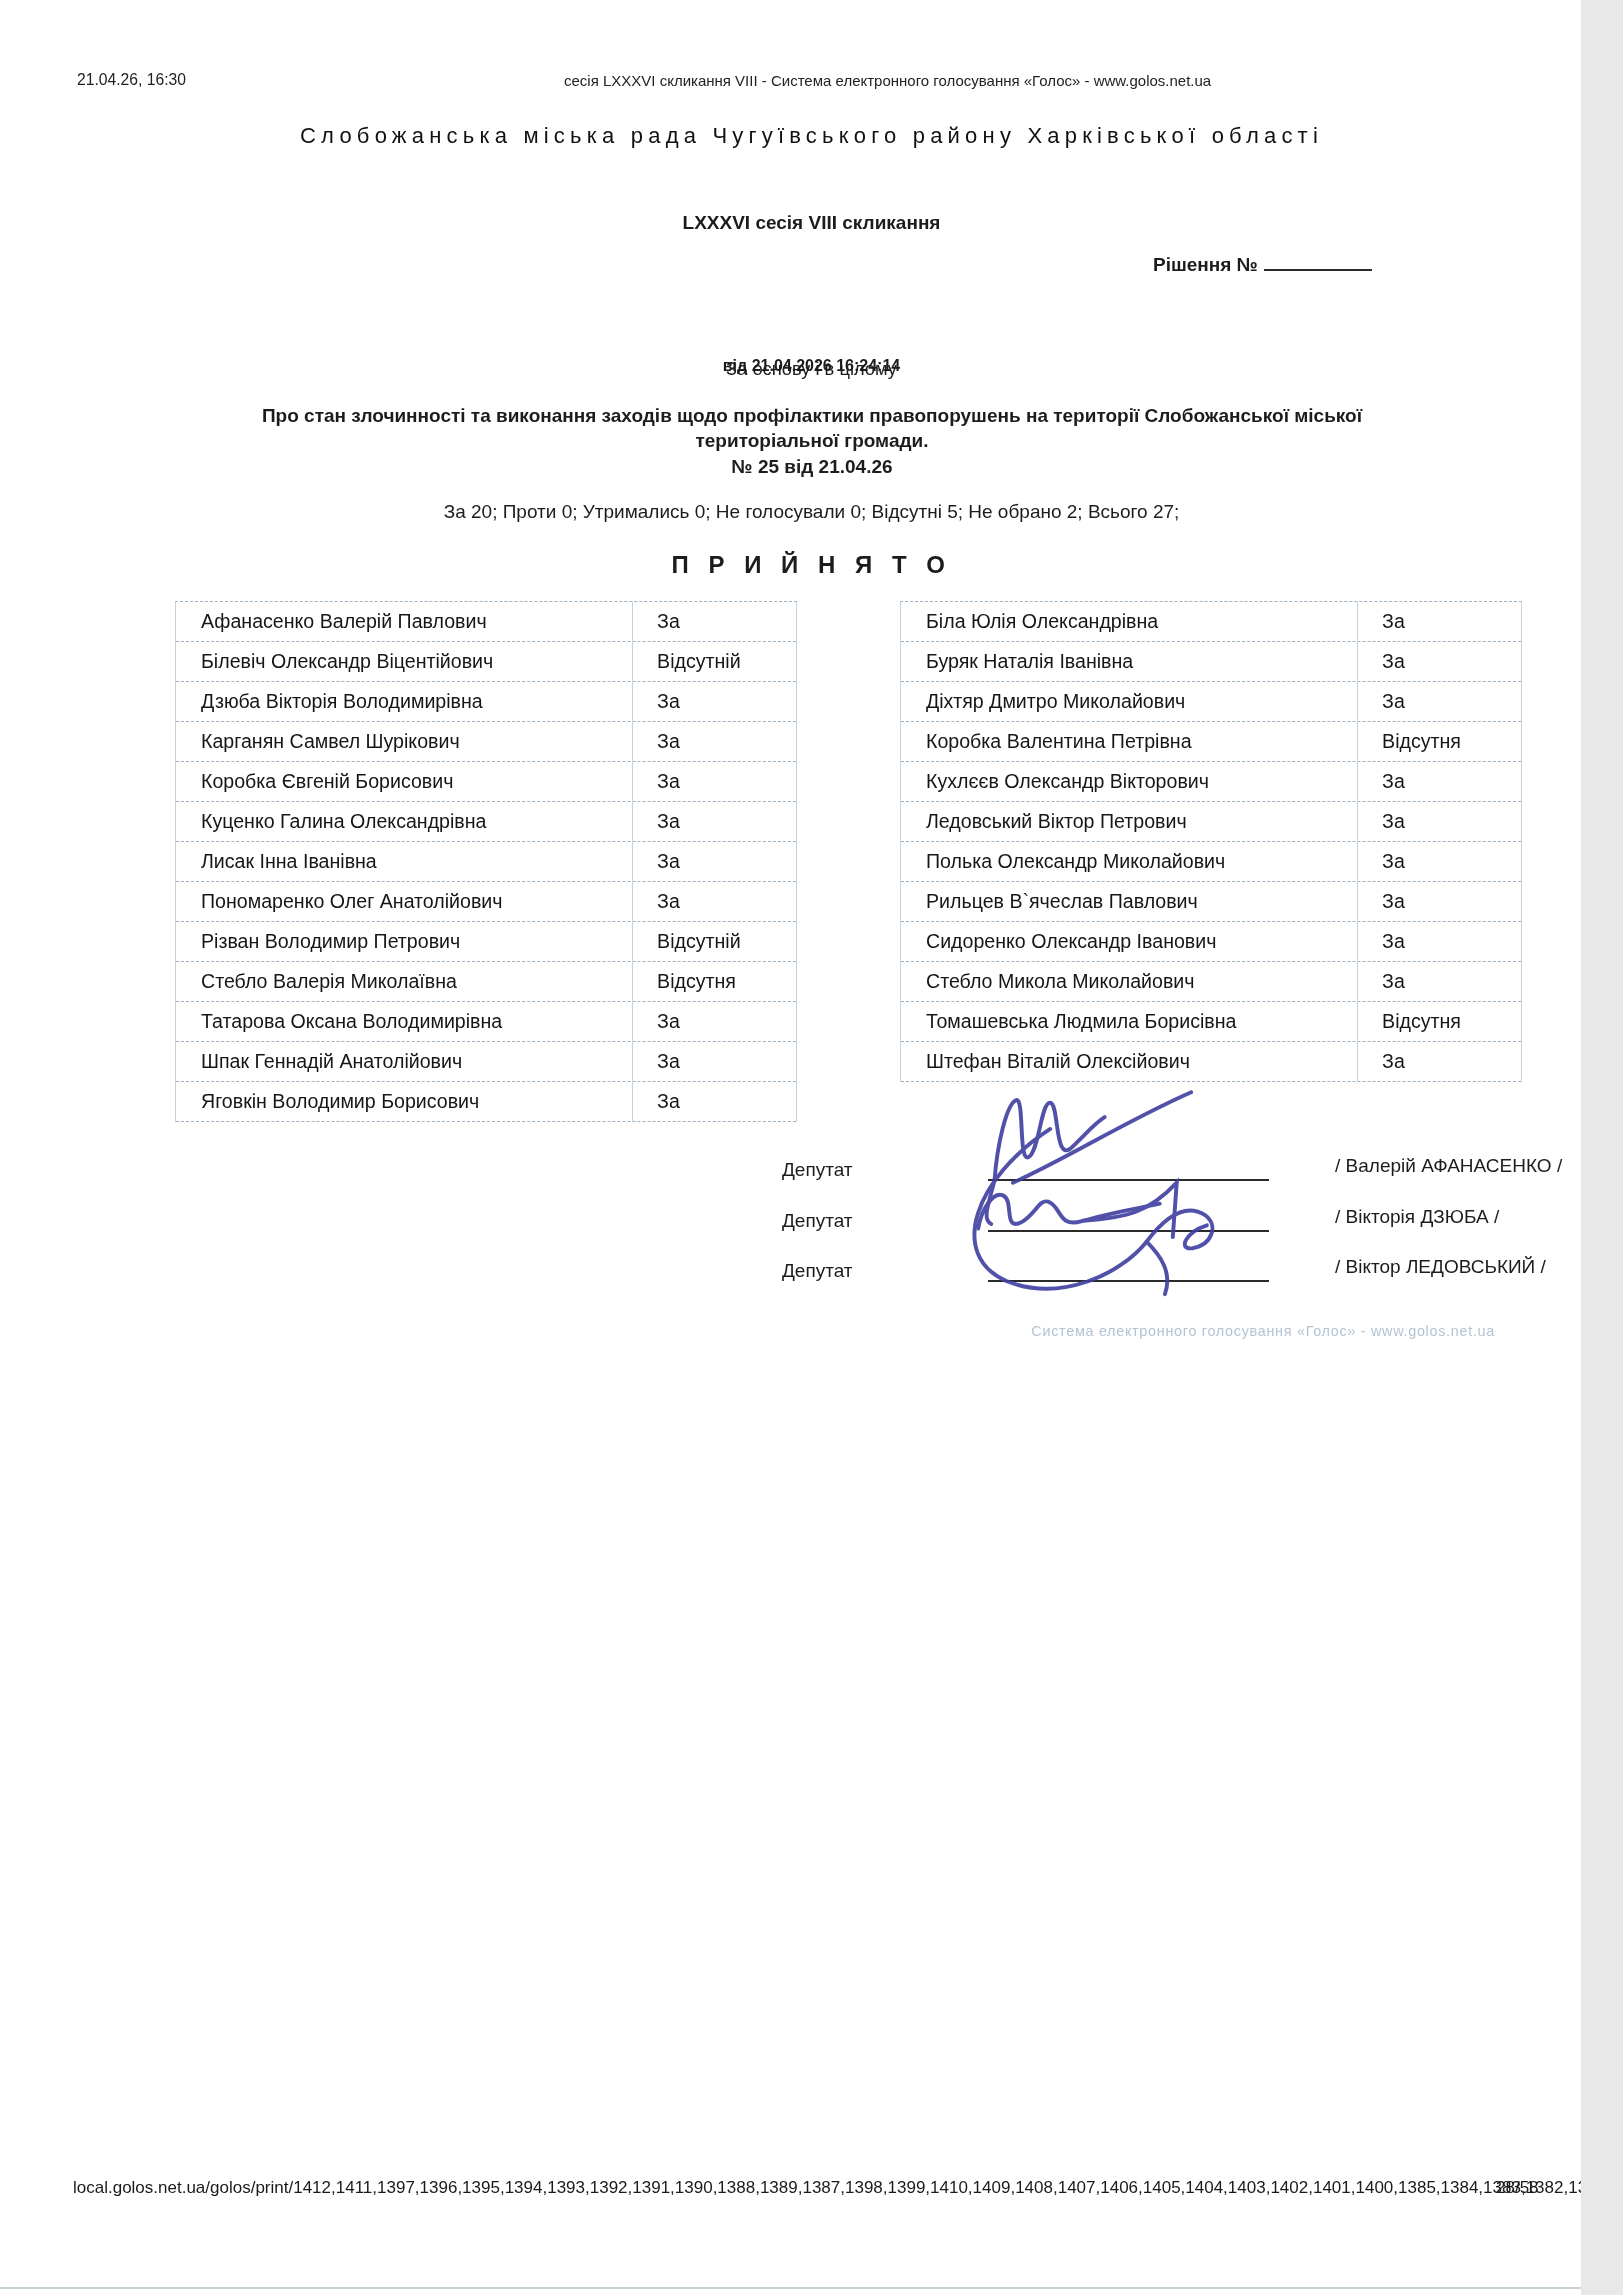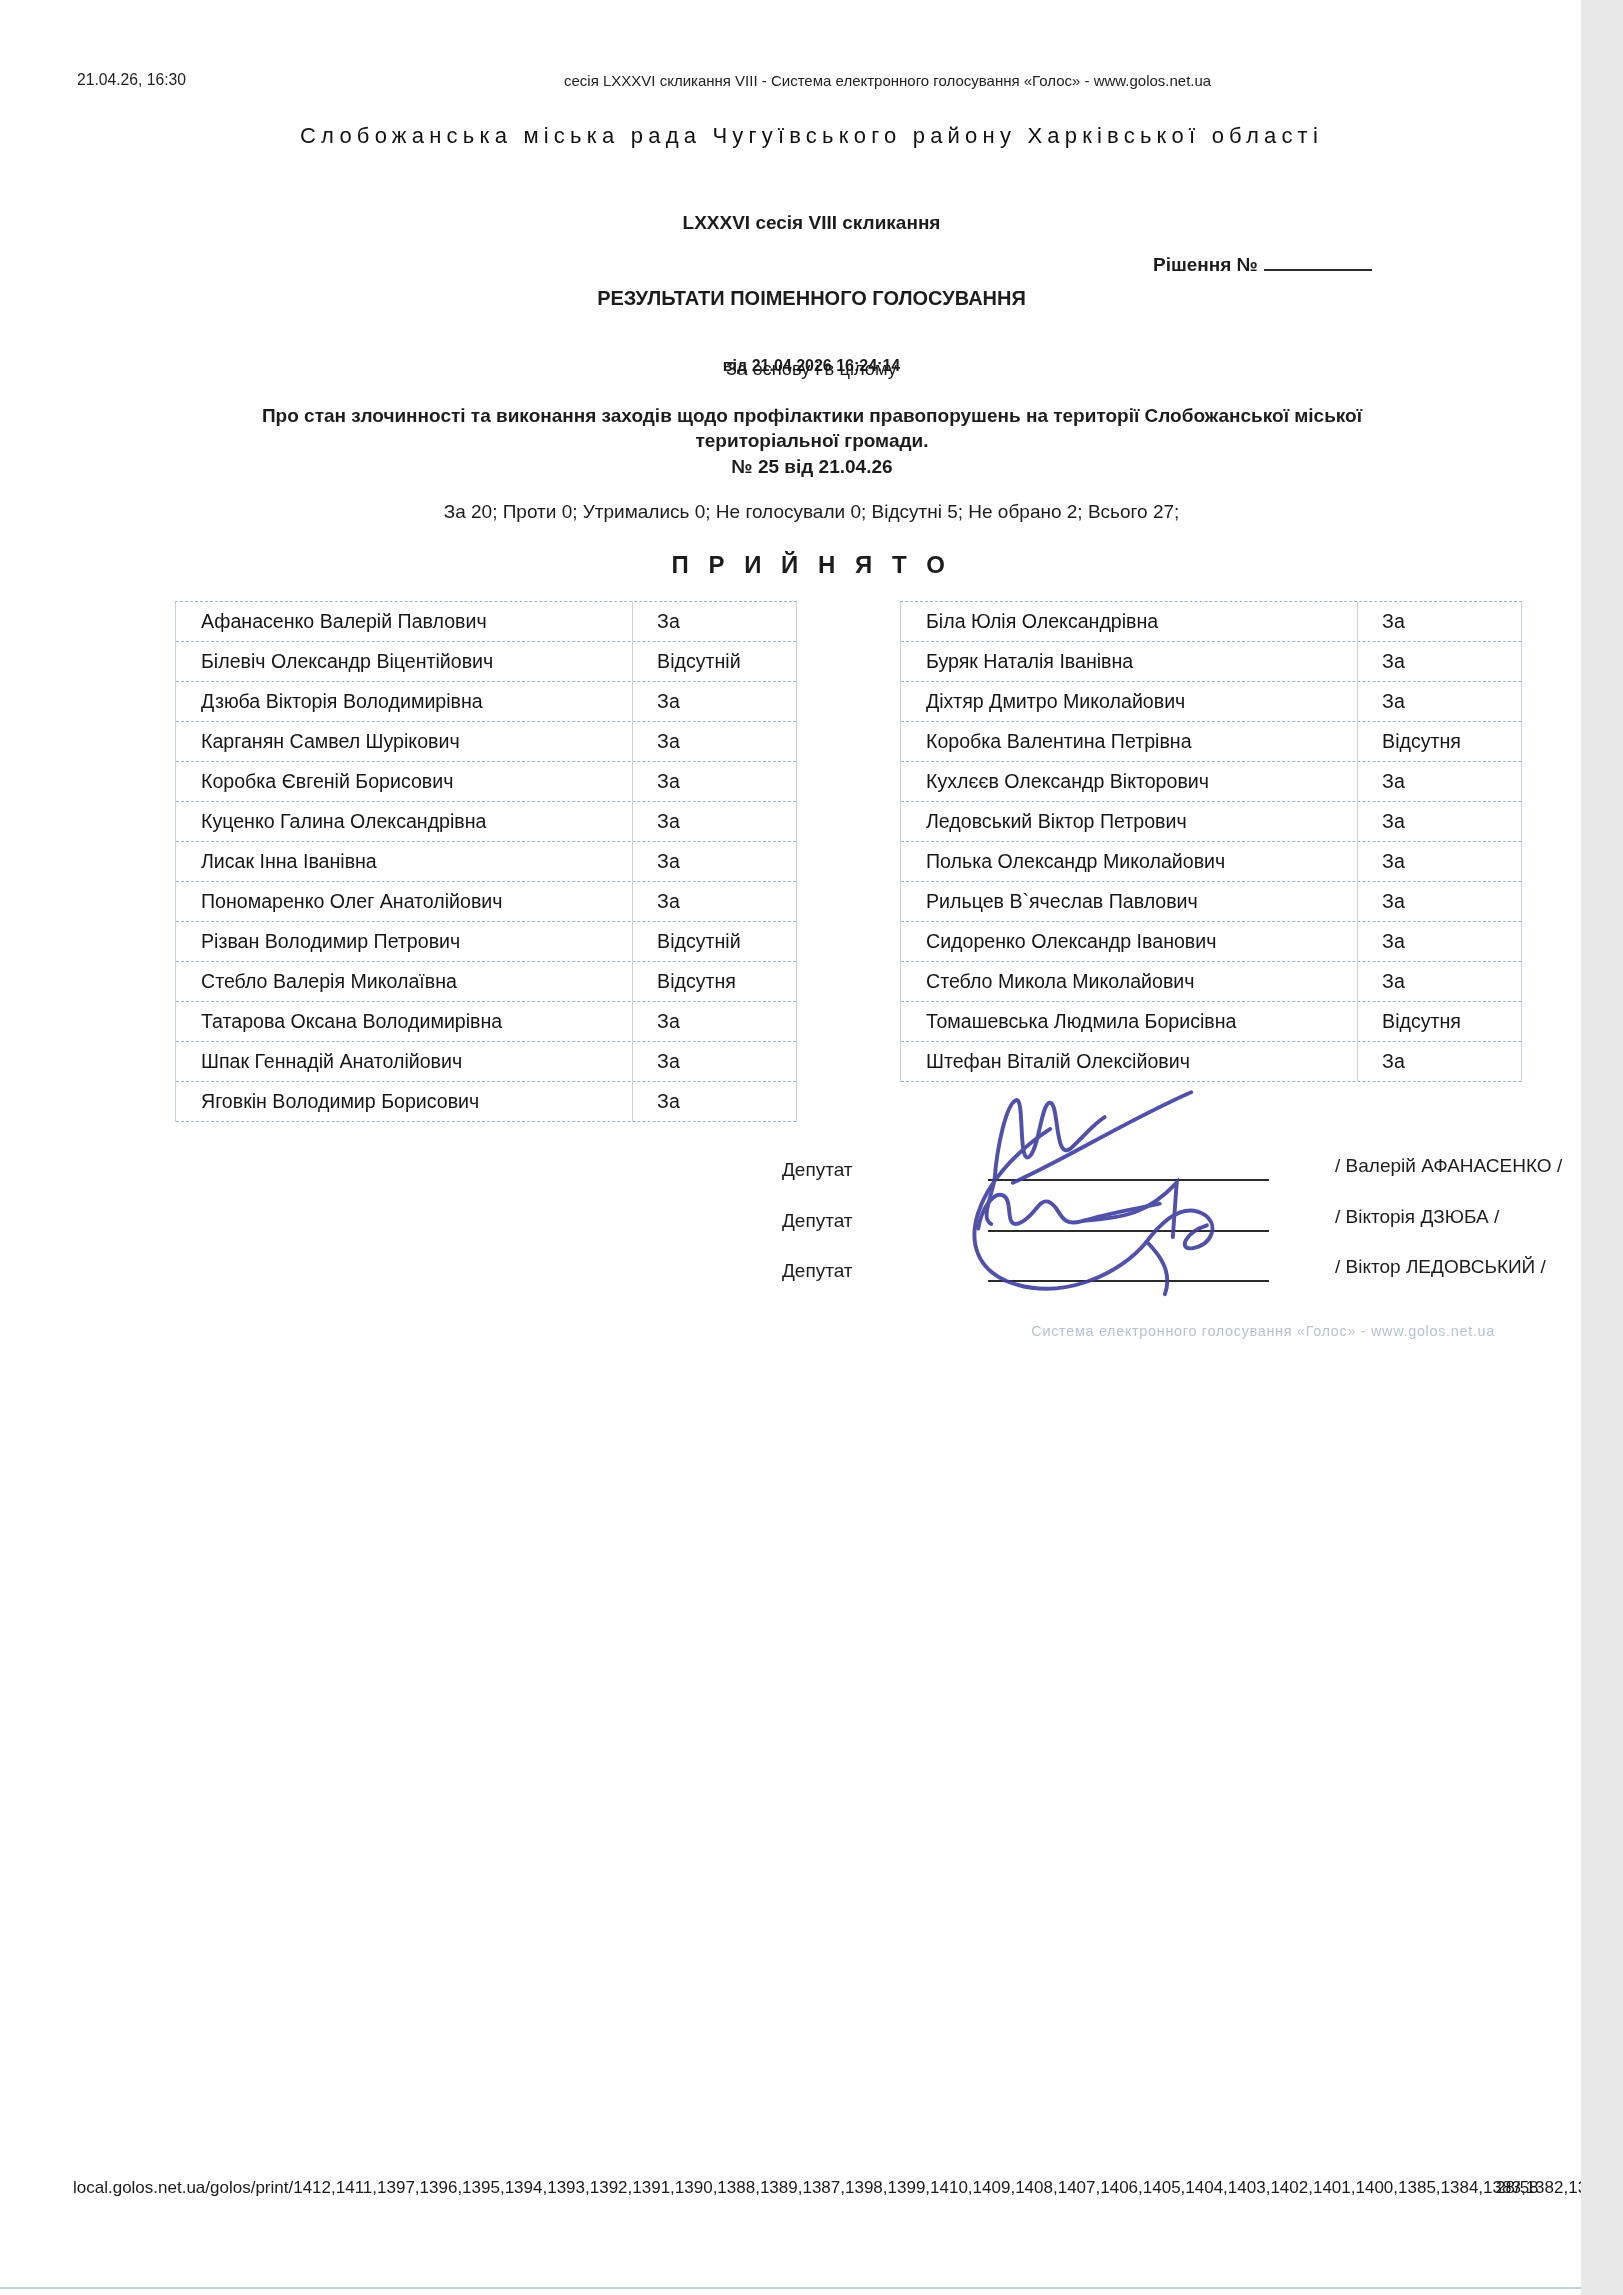--- a/index.html
+++ b/index.html
@@ -74,21 +74,20 @@
   <div class="abs print-date">21.04.26, 16:30</div>
   <div class="abs browser-header">сесія LXXXVI скликання VIII - Система електронного голосування «Голос» - www.golos.net.ua</div>
 
   <div class="abs center council-title">Слобожанська міська рада Чугуївського району Харківської області</div>
   <div class="abs center session-line bold">LXXXVI сесія VIII скликання</div>
 
   <div class="abs decision">
     <span>Рішення №</span><span class="decision-blank"></span>
   </div>
 
-  <div class="abs center results-title bold">РЕЗУЛЬТАТИ ПОІМЕННОГО ГОЛОСУВАННЯ</div>
   <div class="abs center vote-datetime bold">від 21.04.2026 16:24:14</div>
   <div class="abs center vote-mode">За основу і в цілому</div>
 
   <div class="abs subject-wrap">
     <div>Про стан злочинності та виконання заходів щодо профілактики правопорушень на території Слобожанської міської територіальної громади.</div>
     <div class="subject-number">№ 25 від 21.04.26</div>
   </div>
 
   <div class="abs center summary">За 20; Проти 0; Утримались 0; Не голосували 0; Відсутні 5; Не обрано 2; Всього 27;</div>
   <div class="abs center result-status">П Р И Й Н Я Т О</div>

